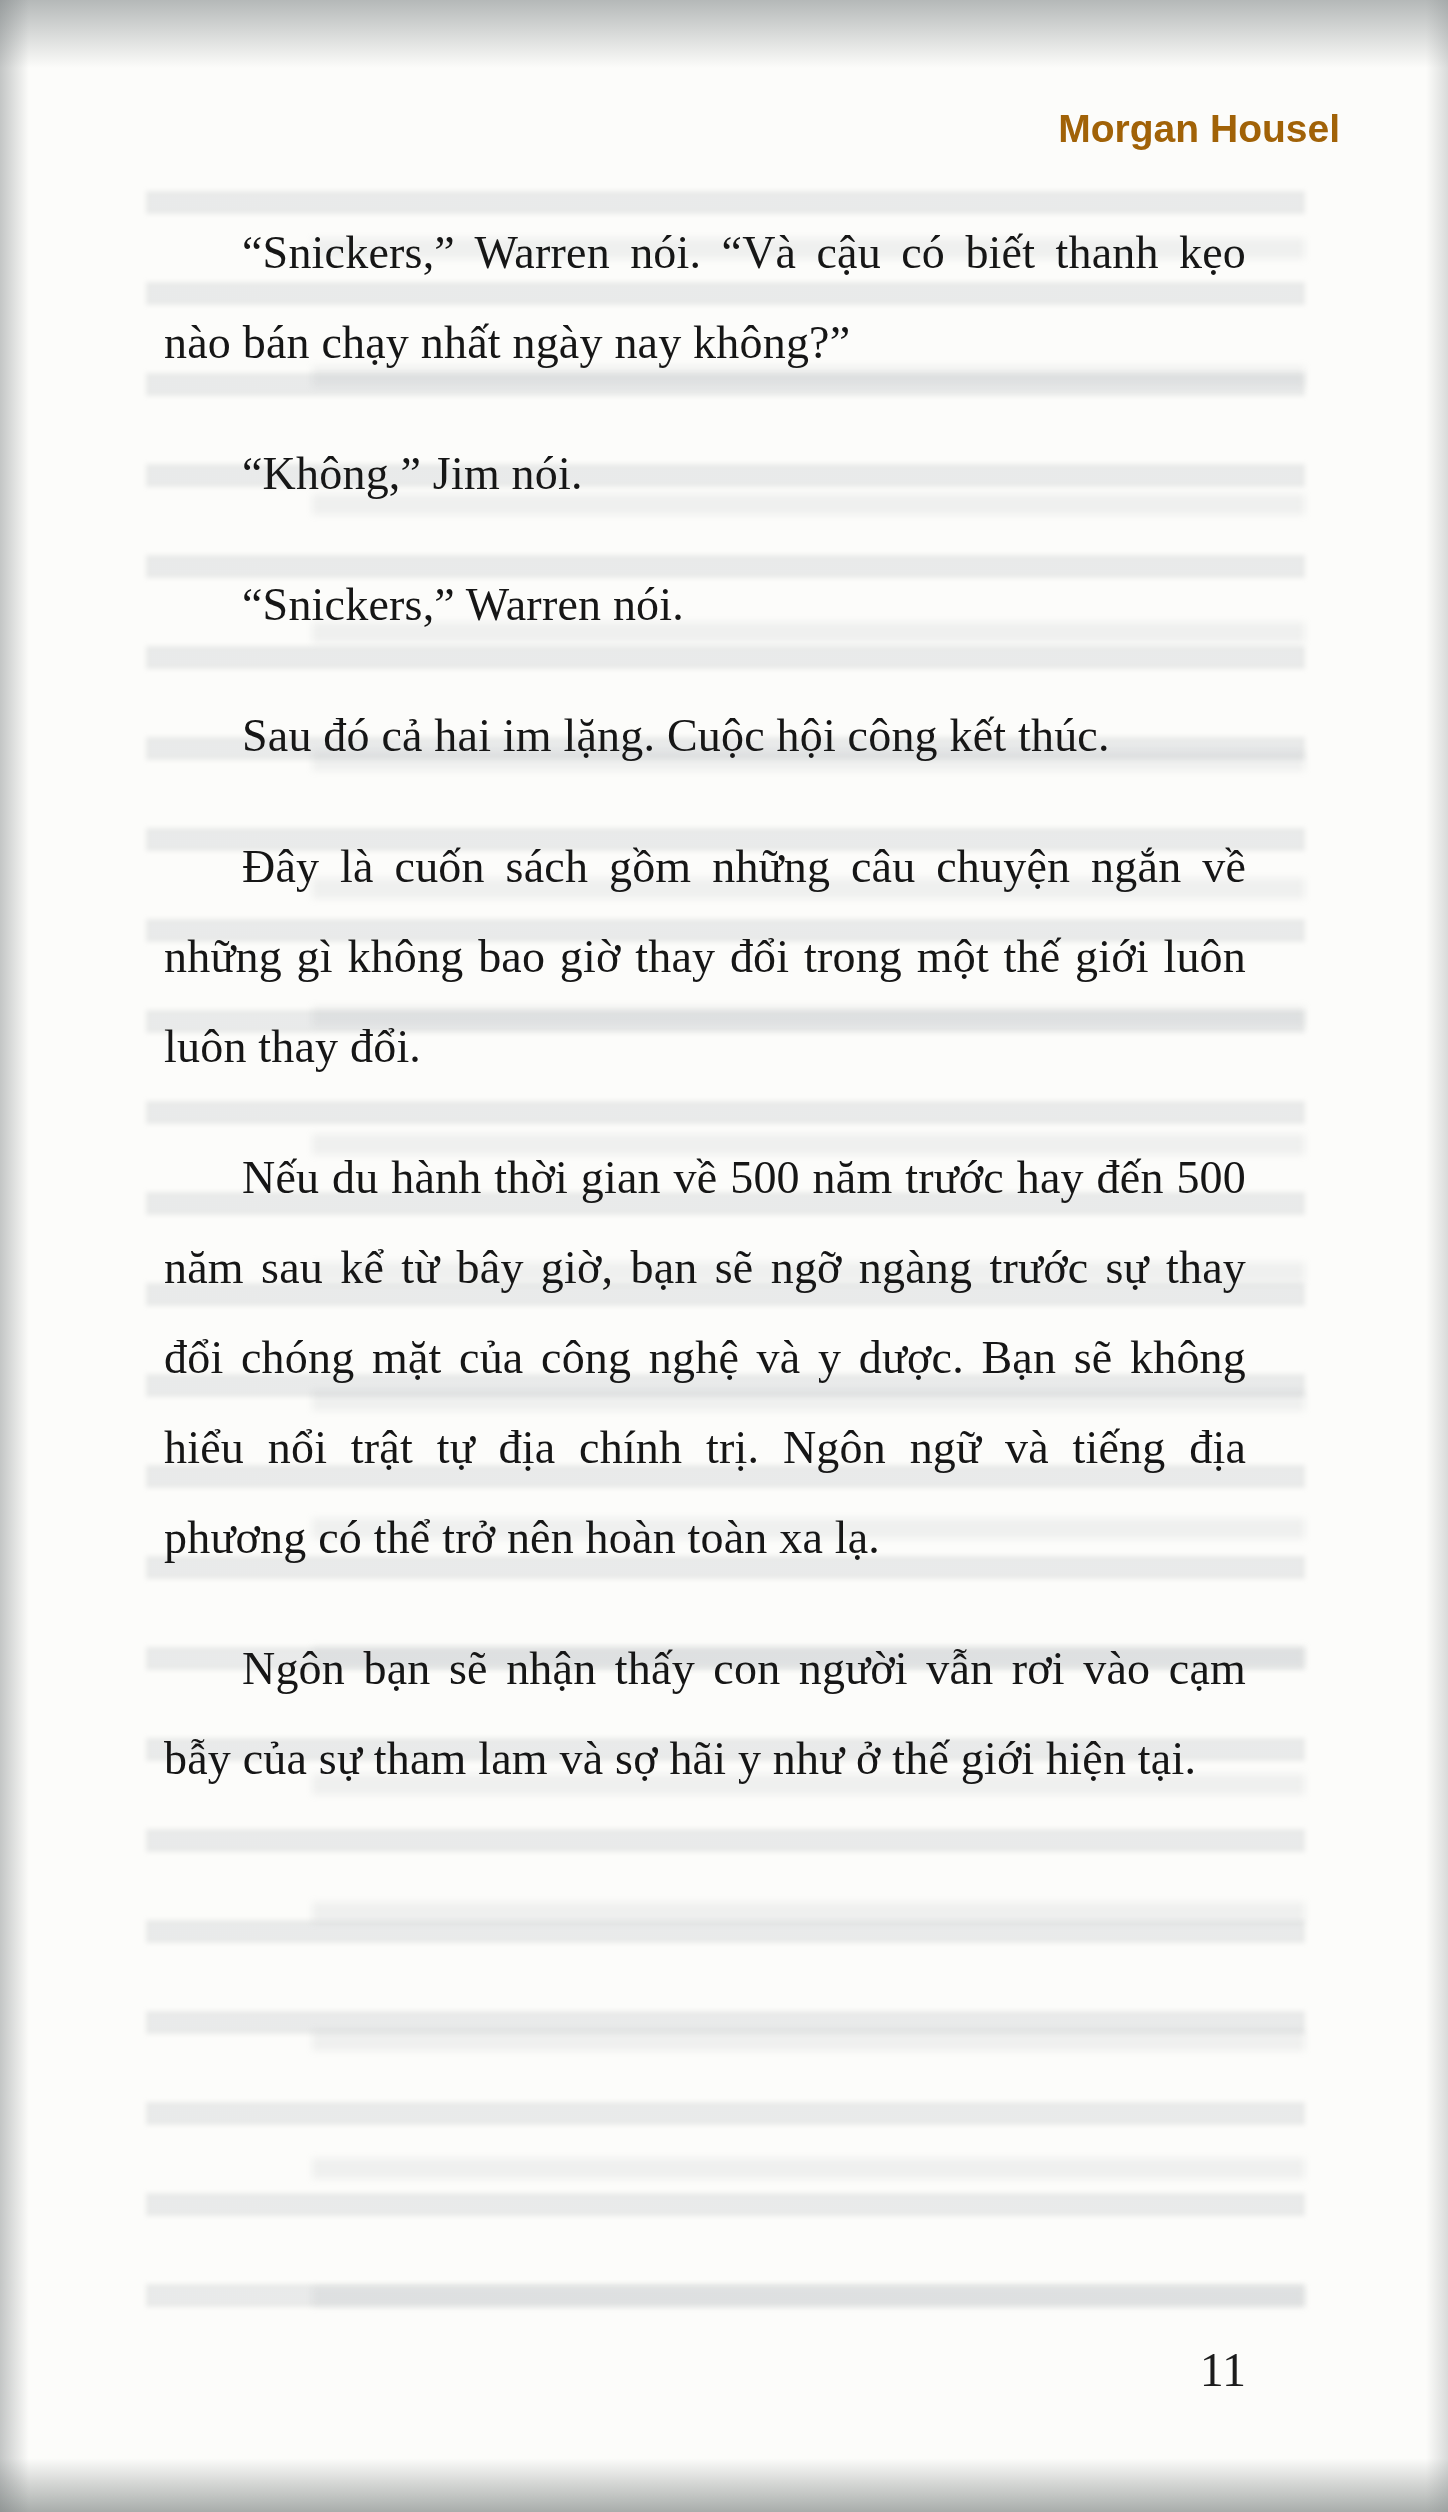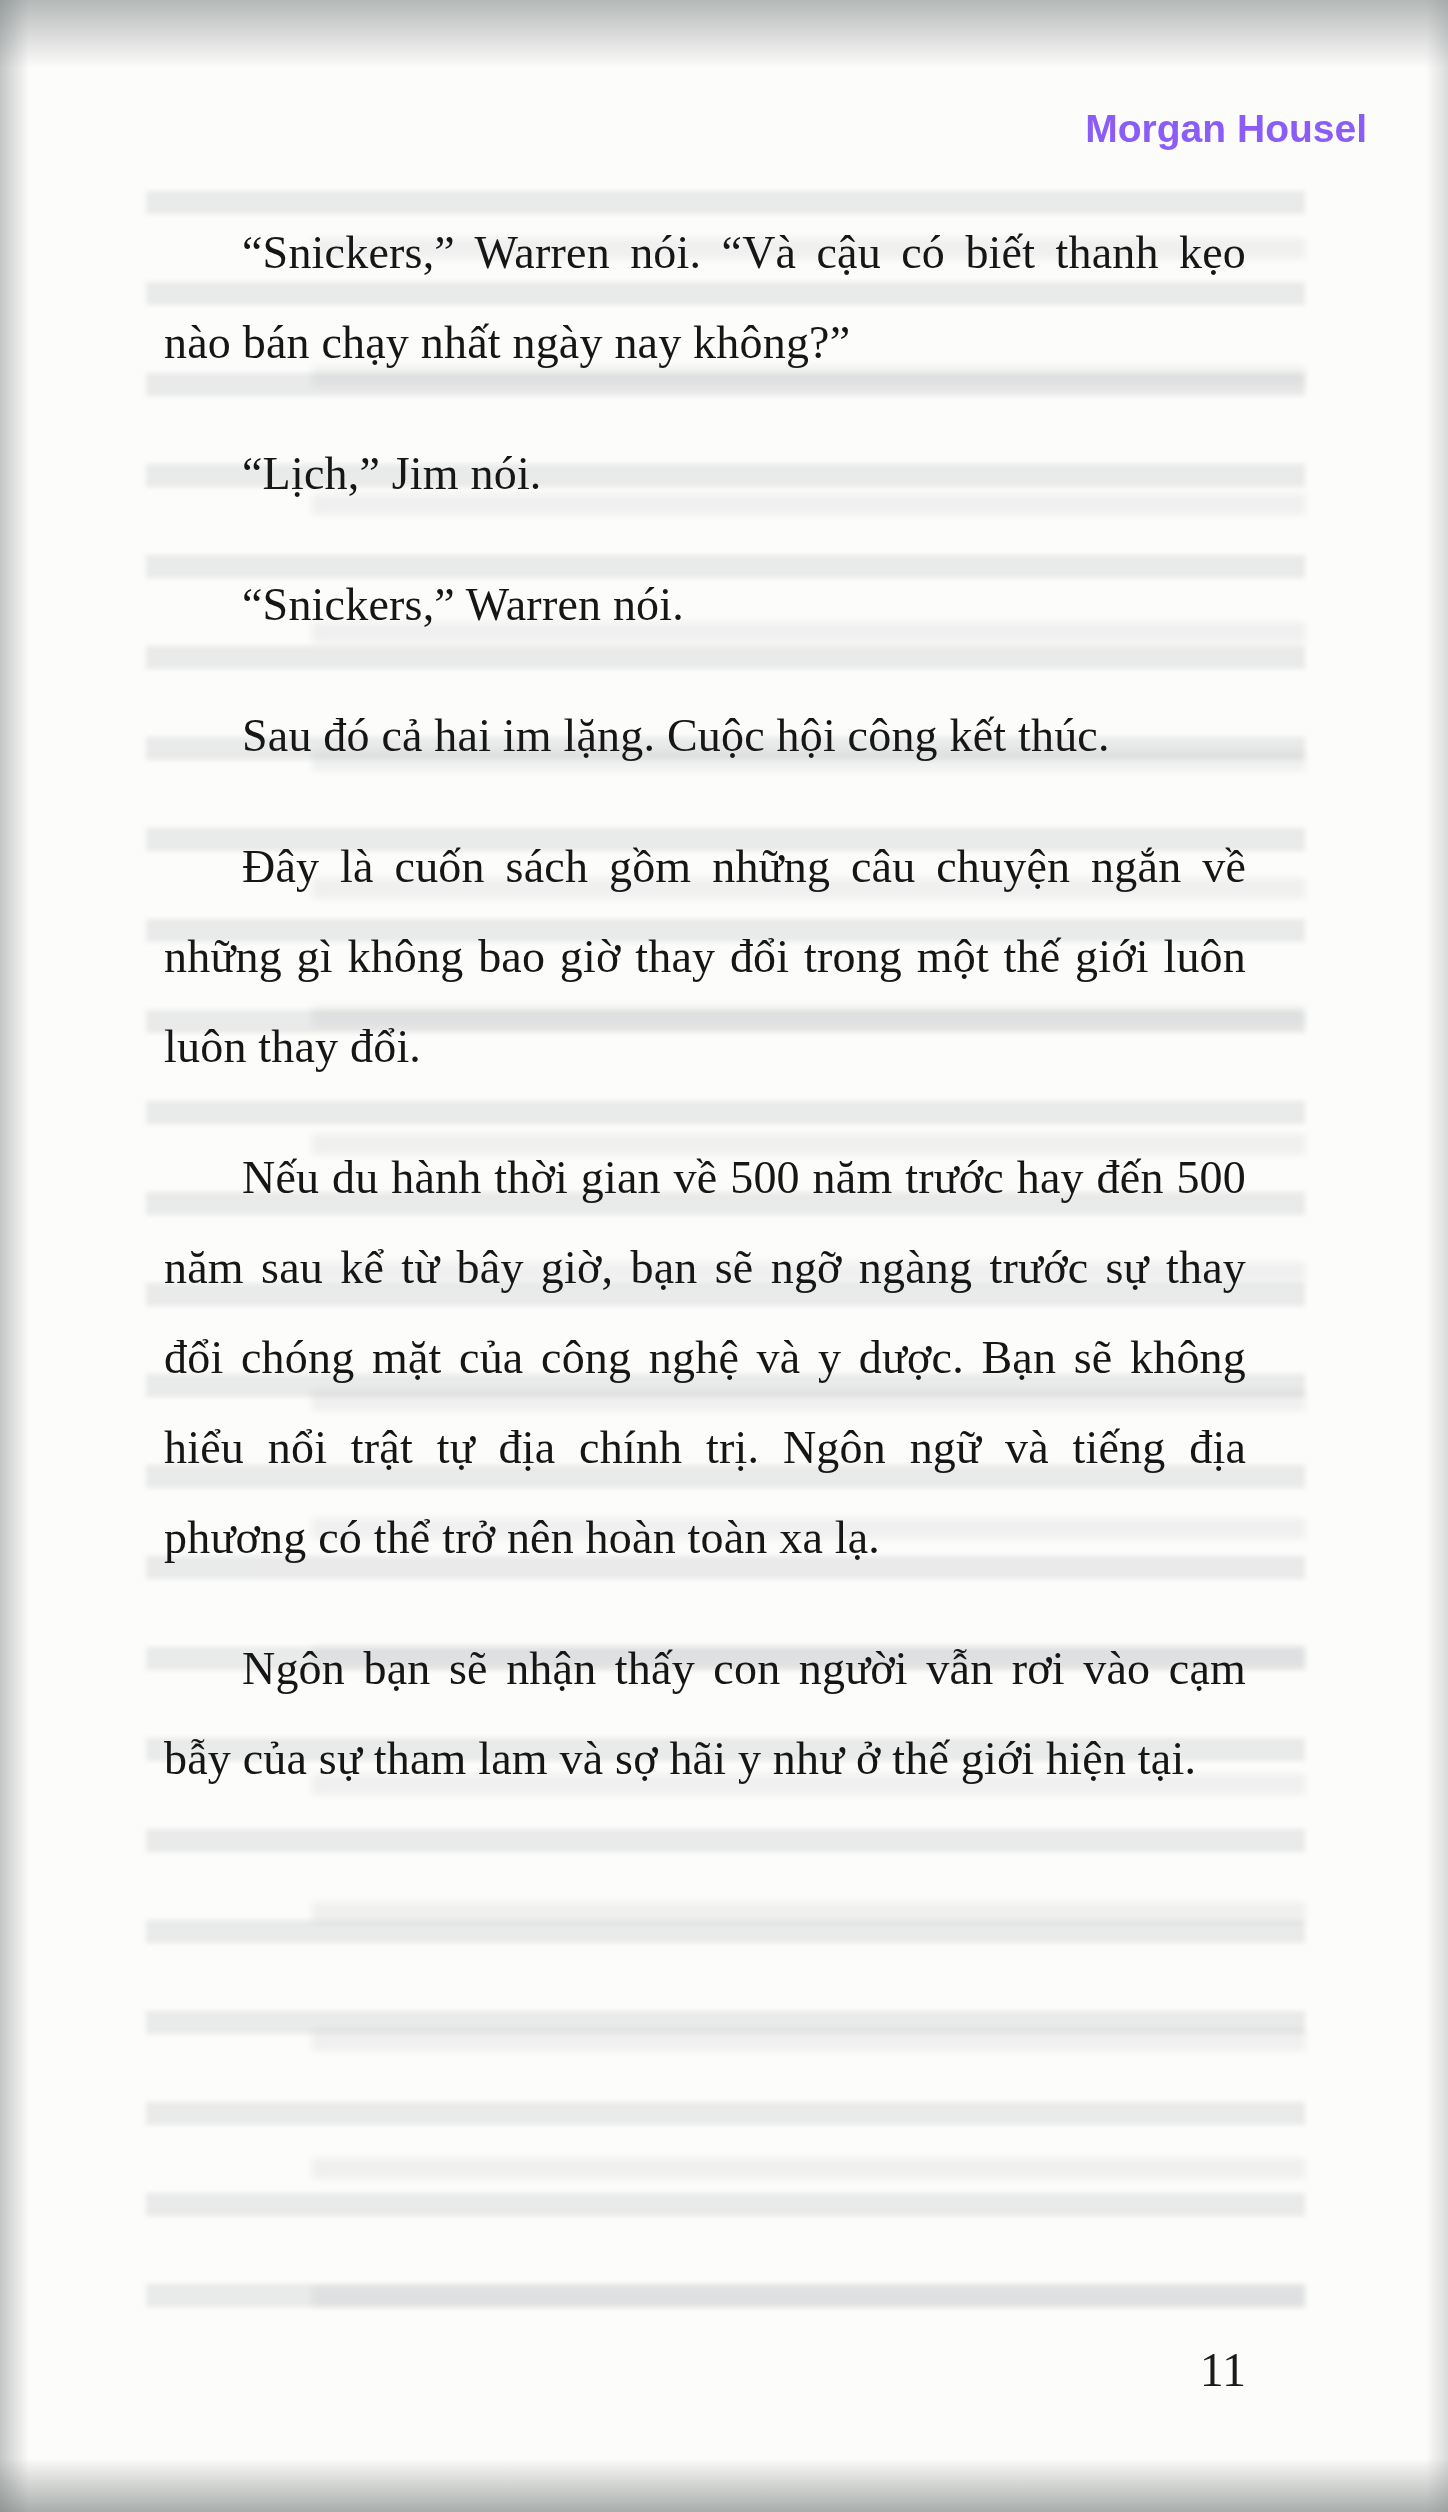--- a/index.html
+++ b/index.html
@@ -44,27 +44,27 @@
     background:
       repeating-linear-gradient(to bottom,
         rgba(150,157,162,0.12) 0px,  rgba(150,157,162,0.12) 21.4px,
         rgba(0,0,0,0)          21.4px, rgba(0,0,0,0)          128px);
   }
 
   
   .running-header {
     position: relative;
     z-index: 2;
-    padding: 105px 82px 0 164px;
+    padding: 105px 109px 0 164px;
     text-align: right;
     font-family: "Liberation Sans", "DejaVu Sans", sans-serif;
     font-weight: 700;
     font-size: 39px;
     line-height: 47px;
-    color: #8b5cf6;
+    color: #a16207;
   }
 
   
   .body-text {
     position: relative;
     z-index: 2;
     margin-top: 56px;
     padding: 0 203px 0 164px;
     font-family: Liberation Serif, serif;
   }
@@ -92,21 +92,21 @@
 
 <div class="scan-page">
 
   <div class="bleed-layer"></div>
   <div class="bleed-layer alt"></div>
 
   <div class="running-header">Morgan Housel</div>
 
   <div class="body-text">
     <p>“Snickers,” Warren nói. “Và cậu có biết thanh kẹo nào bán chạy nhất ngày nay không?”</p>
-    <p>“Lịch,” Jim nói.</p>
+    <p>“Không,” Jim nói.</p>
     <p>“Snickers,” Warren nói.</p>
     <p>Sau đó cả hai im lặng. Cuộc hội công kết thúc.</p>
     <p>Đây là cuốn sách gồm những câu chuyện ngắn về những gì không bao giờ thay đổi trong một thế giới luôn luôn thay đổi.</p>
     <p>Nếu du hành thời gian về 500 năm trước hay đến 500 năm sau kể từ bây giờ, bạn sẽ ngỡ ngàng trước sự thay đổi chóng mặt của công nghệ và y dược. Bạn sẽ không hiểu nổi trật tự địa chính trị. Ngôn ngữ và tiếng địa phương có thể trở nên hoàn toàn xa lạ.</p>
     <p>Ngôn bạn sẽ nhận thấy con người vẫn rơi vào cạm bẫy của sự tham lam và sợ hãi y như ở thế giới hiện tại.</p>
   </div>
 
   <div class="page-number">11</div>
 
   <div class="edge edge-top"></div>

